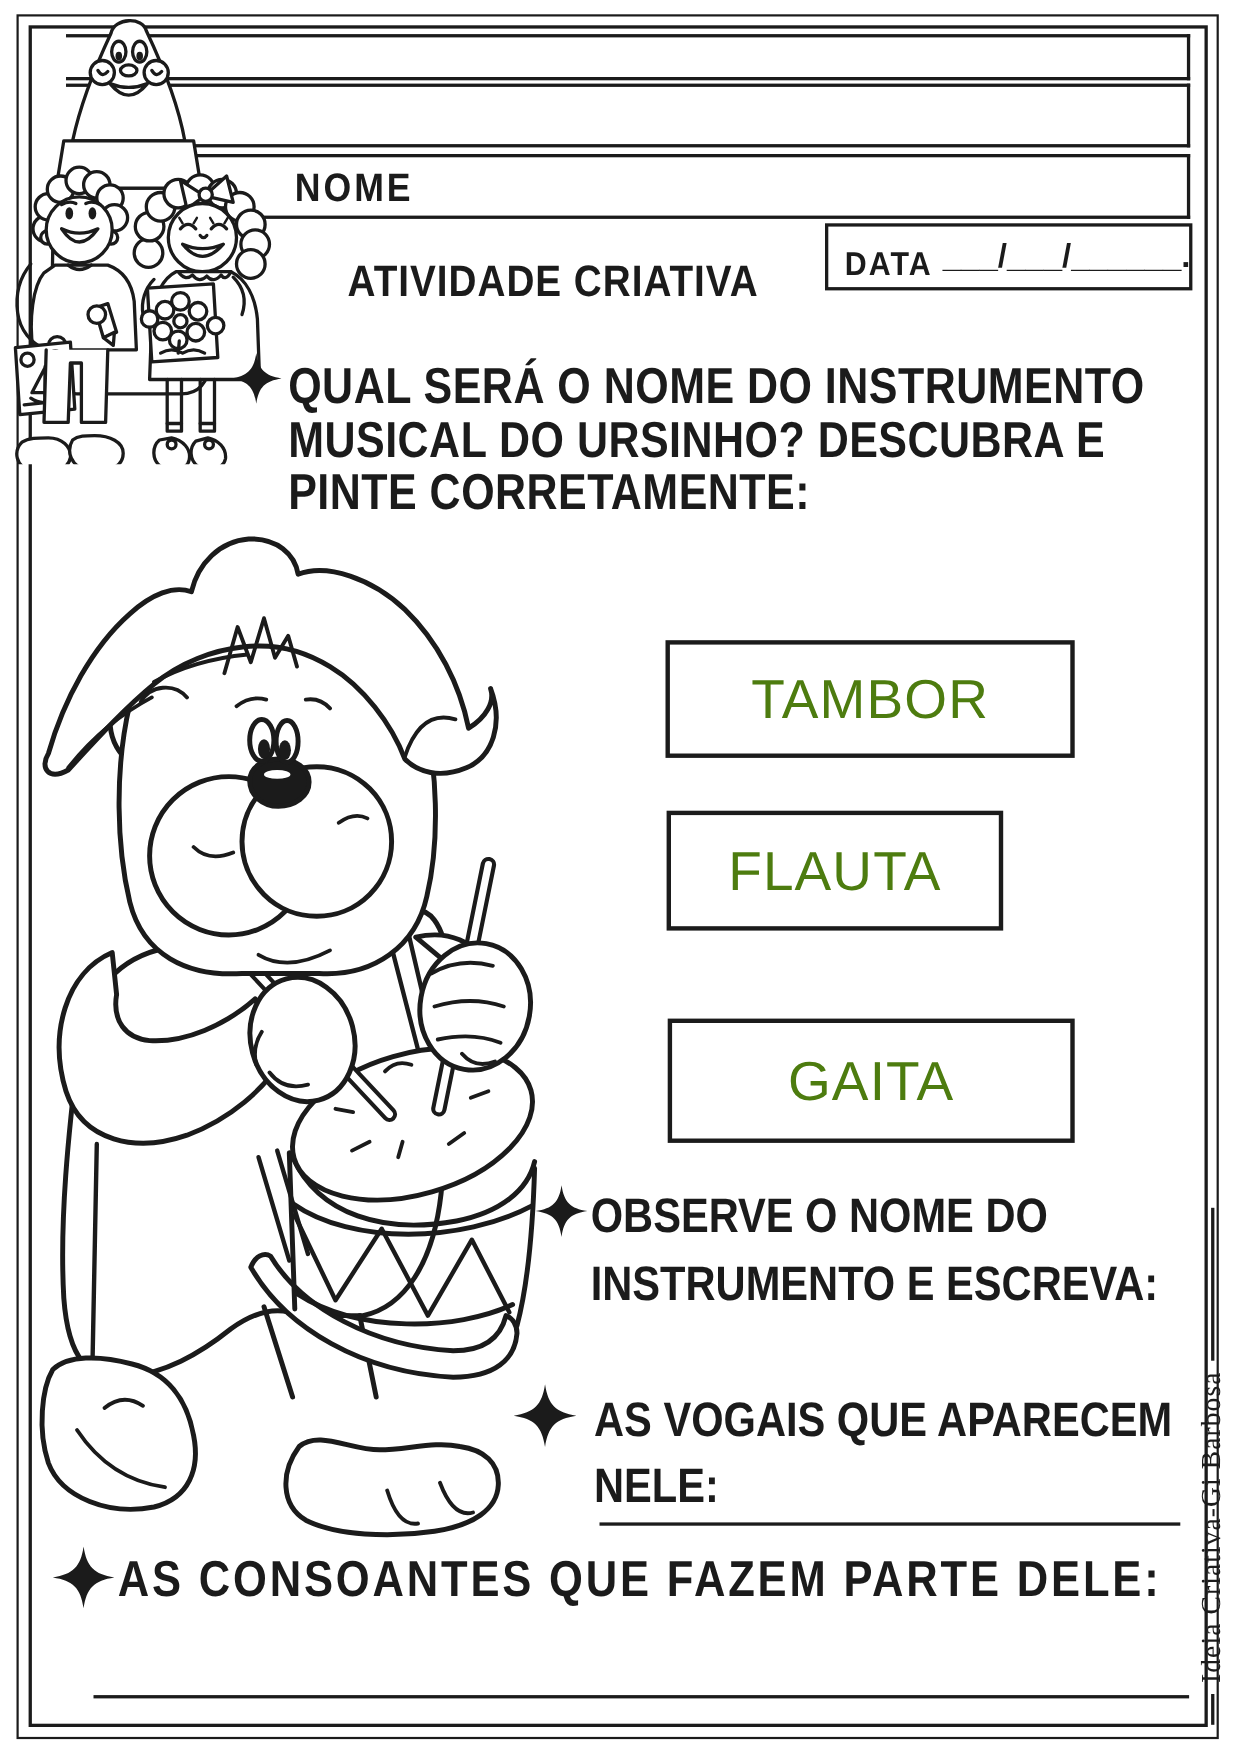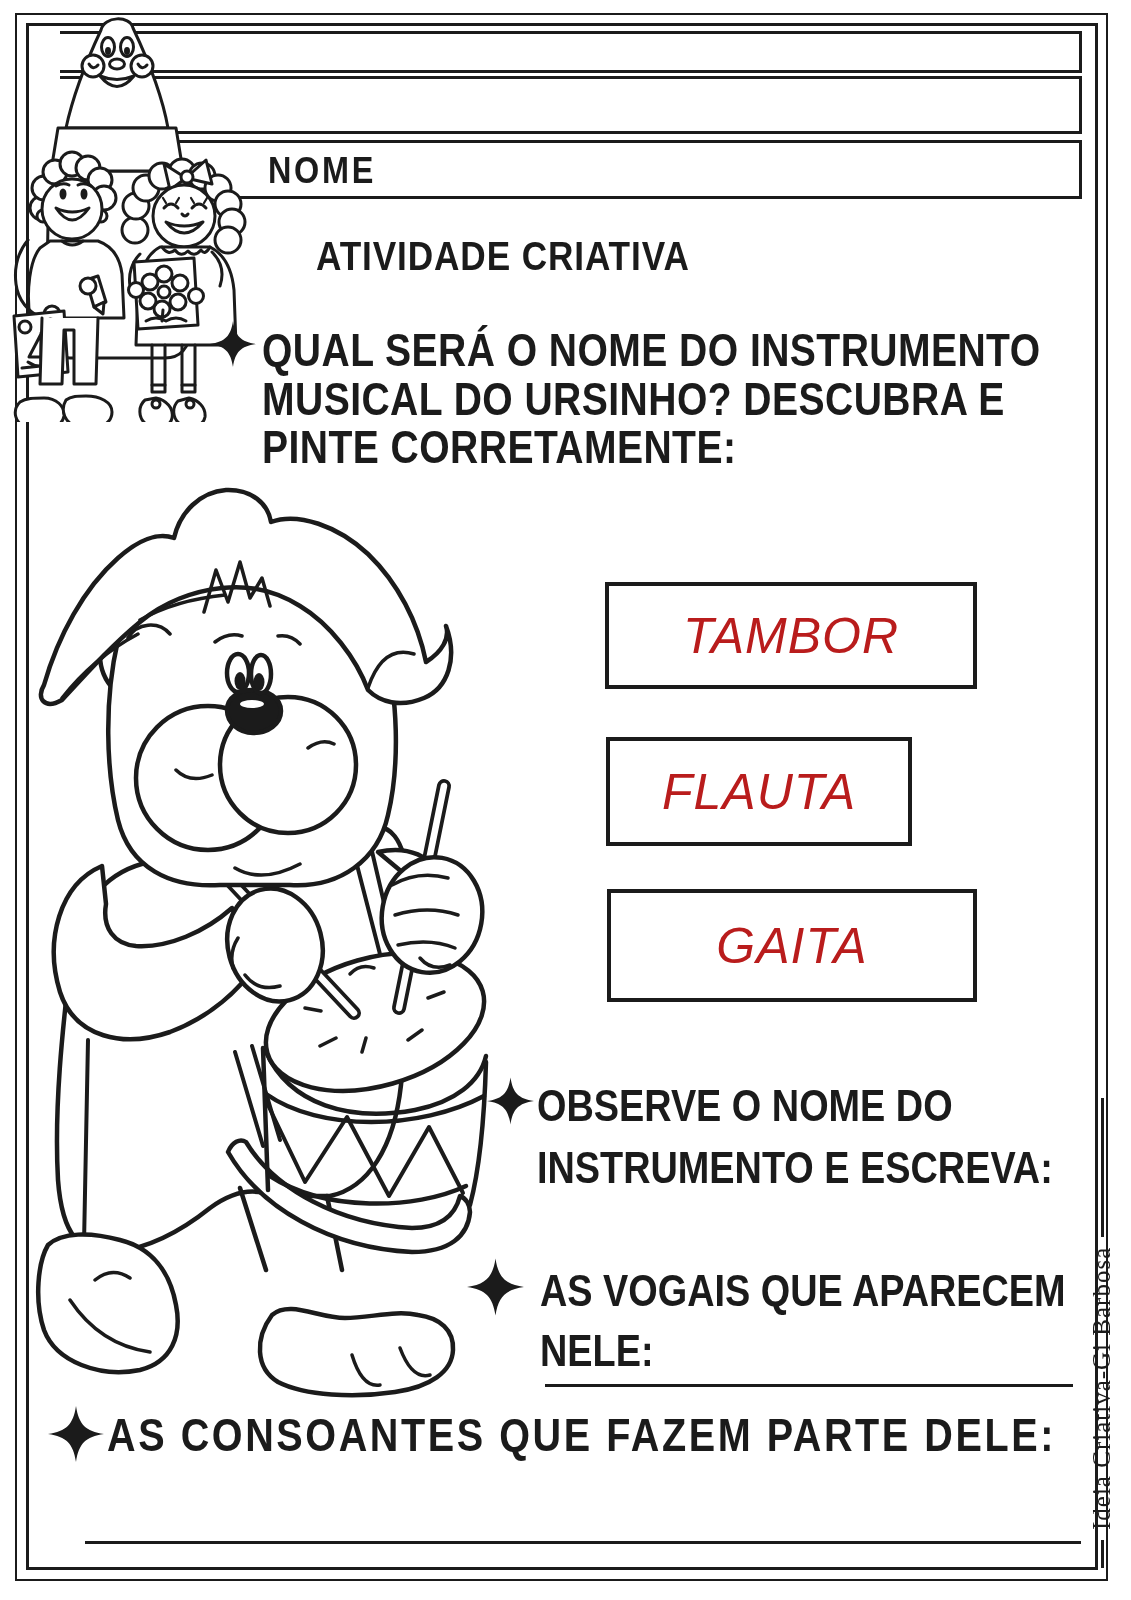--- a/index.html
+++ b/index.html
@@ -2,21 +2,21 @@
 <html><head>
 <meta charset="utf-8">
 <style>
   html,body{margin:0;padding:0;background:#fff;}
   .sheet{position:relative;width:1131px;height:1600px;background:#fff;overflow:hidden;
          font-family:"Liberation Sans",sans-serif;color:#1b1b1b;}
   .abs{position:absolute;}
   .frame{position:absolute;border:solid #1b1b1b;box-sizing:border-box;background:transparent;}
   .btxt{position:absolute;font-weight:bold;color:#1b1b1b;white-space:nowrap;transform-origin:left top;line-height:1;}
   .optbox{position:absolute;border:4px solid #1b1b1b;box-sizing:border-box;display:flex;align-items:center;justify-content:center;}
-  .optbox span{font-size:50px;letter-spacing:1px;color:#b91c1c;font-style:italic;}
+  .optbox span{font-size:50px;letter-spacing:1px;color:#4d7c0f;}
   .wline{position:absolute;background:#1b1b1b;height:3px;}
   .star{position:absolute;}
   .credit-rot{position:absolute;left:1086px;top:1568px;width:470px;height:32px;
       transform:rotate(-90deg);transform-origin:0 0;display:flex;align-items:center;gap:10px;}
   .credit-rot .rule{height:3px;background:#1b1b1b;}
   .credit-rot .txt{font-family:"Liberation Serif",serif;font-size:25px;letter-spacing:1px;color:#1b1b1b;white-space:nowrap;}
   svg{display:block;}
 </style>
 </head>
 <body>
@@ -24,20 +24,24 @@
 <div class="sheet">
 
   <div class="frame" style="left:15px;top:13px;width:1093px;height:1568px;border-width:2.5px;"></div>
   <div class="frame" style="left:26px;top:23px;width:1072px;height:1547px;border-width:3.5px;"></div>
 
   <div class="frame" style="left:60px;top:31px;width:1022px;height:42px;border-width:3px;border-left:none;"></div>
   <div class="frame" style="left:60px;top:76px;width:1022px;height:58px;border-width:3px;border-left:none;"></div>
   <div class="frame" style="left:60px;top:140px;width:1022px;height:59px;border-width:3px;border-left:none;"></div>
   <div class="btxt" style="left:268px;top:153px;font-size:36px;letter-spacing:3px;transform:scaleX(.9);">NOME</div>
 
+  <div class="frame" style="left:750px;top:203px;width:334px;height:61px;border-width:3px;">
+      <div class="btxt" style="left:15px;top:20px;font-size:30px;letter-spacing:2px;transform:scaleX(.92);">DATA</div>
+      <div class="btxt" style="left:104px;top:13px;font-size:30px;letter-spacing:0;">___/___/______.</div>
+  </div>
 
   <div class="btxt" style="left:316px;top:236px;font-size:40px;letter-spacing:1px;transform:scaleX(.88);">ATIVIDADE CRIATIVA</div>
 
   <svg class="abs" style="left:8px;top:10px;" width="240" height="412" viewBox="8 10 240 412">
     <g stroke="#1b1b1b" stroke-width="3" fill="#fff" stroke-linecap="round" stroke-linejoin="round">
       <g>
         <path d="M49,171 L185,171 L190,330 C190,348 180,358 165,358 L70,358 C55,358 46,348 46,332 Z"></path>
         <path d="M101,30 C104,16 130,15 133,28 C150,64 163,100 168,128 L66,128 C72,100 86,62 101,30 Z"></path>
         <path d="M58,128 L176,128 L183,171 L51,171 Z"></path>
         <circle cx="93" cy="66" r="11"></circle>
@@ -194,21 +198,21 @@
       </g>
     </g>
   </svg>
 
   <div class="optbox" style="left:605px;top:582px;width:372px;height:107px;">
     <span>TAMBOR</span>
   </div>
   <div class="optbox" style="left:606px;top:737px;width:306px;height:109px;">
     <span>FLAUTA</span>
   </div>
-  <div class="optbox" style="left:607px;top:889px;width:370px;height:113px;text-align:right;">
+  <div class="optbox" style="left:607px;top:926px;width:370px;height:113px;text-align:right;">
     <span>GAITA</span>
   </div>
 
   <svg class="star" style="left:487px;top:1076px;" width="47" height="50" viewBox="0 0 100 100">
     <path fill="#1b1b1b" d="M50,0 C55,33 67,45 100,50 C67,55 55,67 50,100 C45,67 33,55 0,50 C33,45 45,33 50,0 Z"></path>
   </svg>
   <div class="btxt" style="left:537px;top:1084px;font-size:44px;transform:scaleX(.86);">OBSERVE O NOME DO</div>
   <div class="btxt" style="left:537px;top:1146px;font-size:44px;transform:scaleX(.86);">INSTRUMENTO E ESCREVA:</div>
 
   <svg class="star" style="left:467px;top:1257px;" width="57" height="60" viewBox="0 0 100 100">

